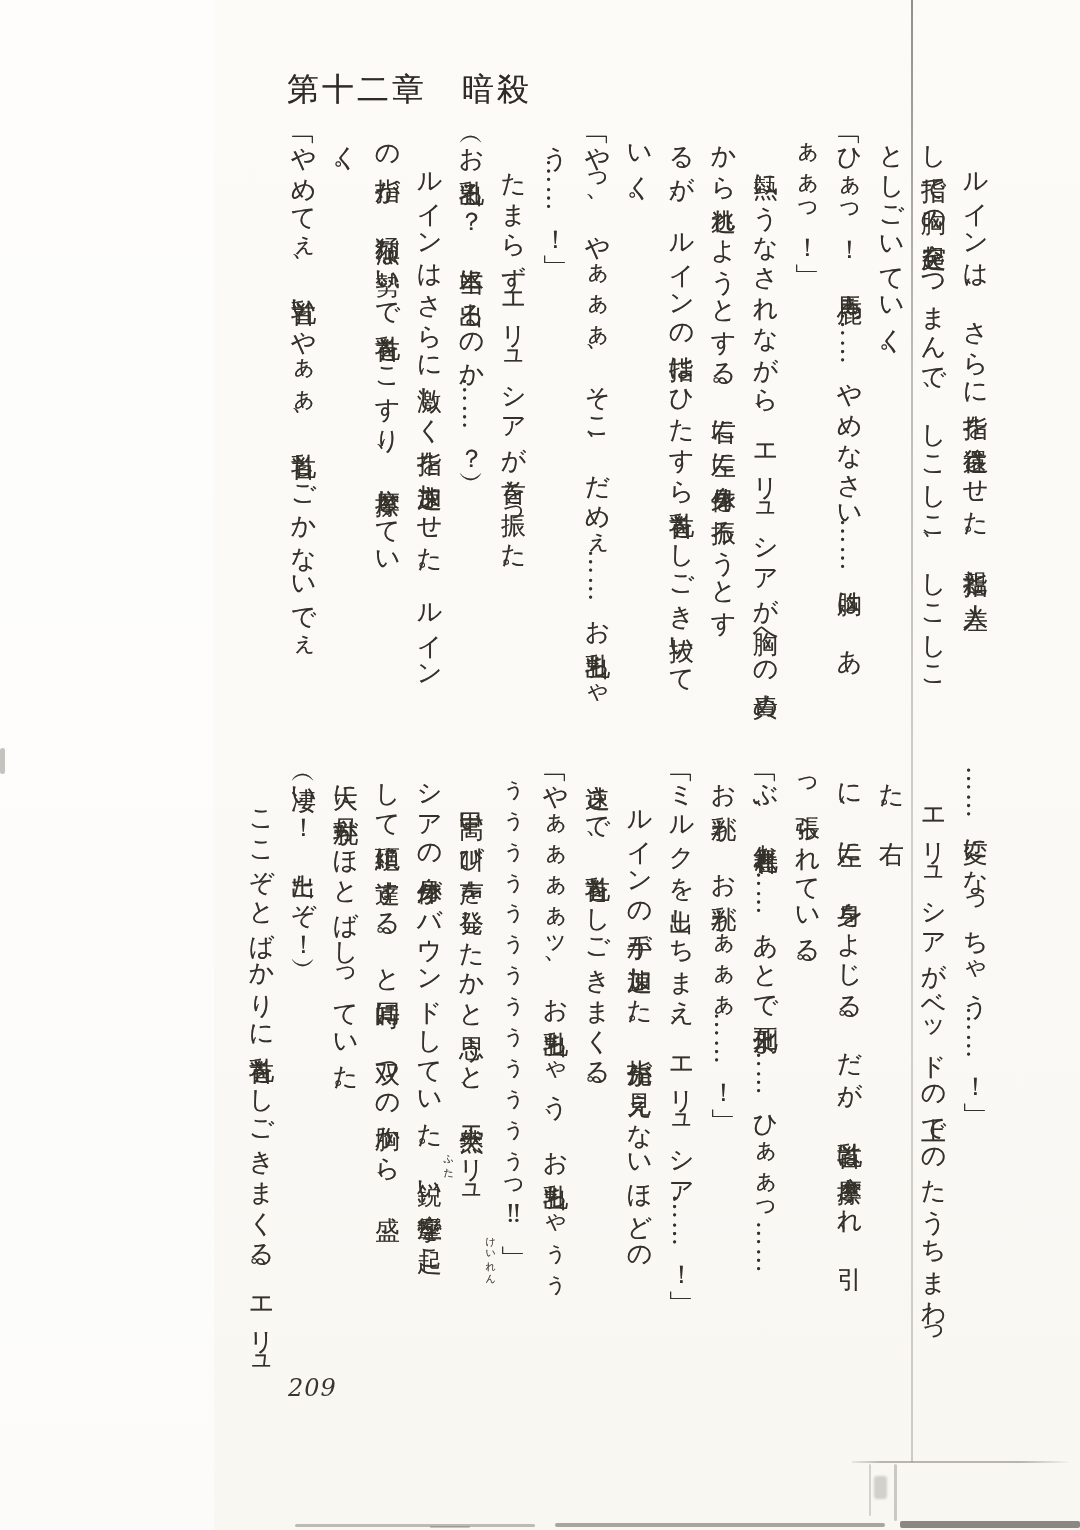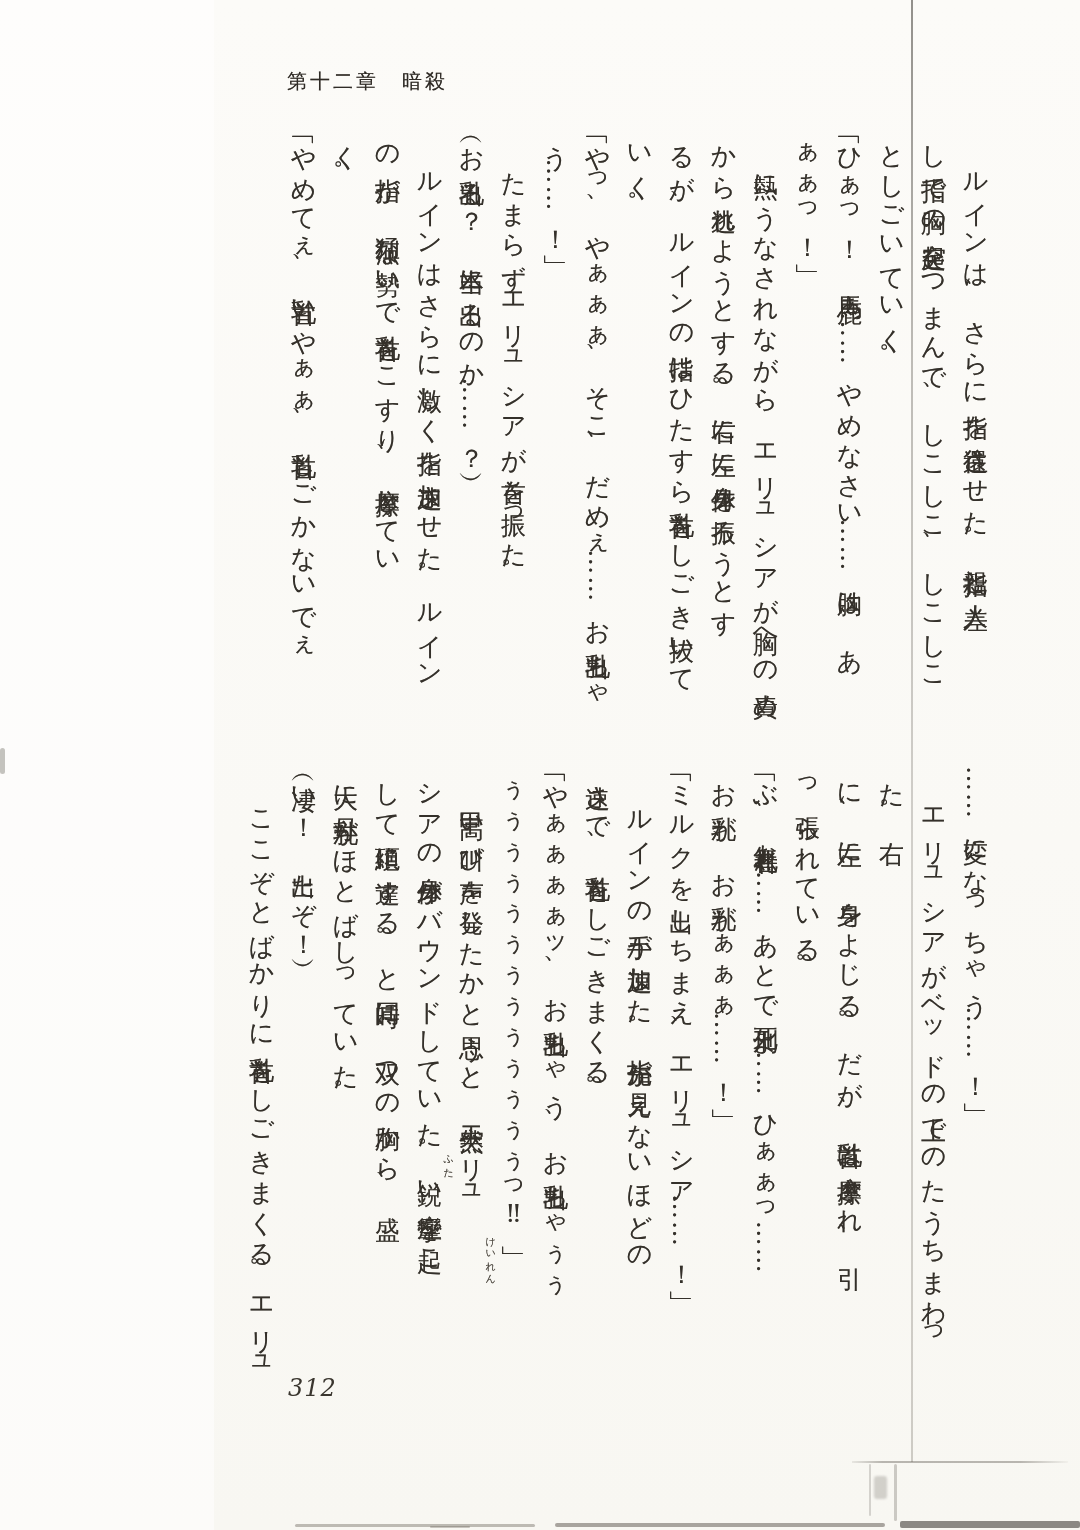--- a/index.html
+++ b/index.html
@@ -10,21 +10,21 @@
     overflow:hidden;
     font-family:"DejaVu Serif","Liberation Serif",serif;
   }
   .left-strip{
     position:absolute;left:0;top:0;width:214px;height:100%;
     background:rgba(255,255,255,.55);
     pointer-events:none;
   }
   .header{
     position:absolute;left:287px;top:68px;
-    font-size:20px;letter-spacing:3px;
+    font-size:32px;letter-spacing:3px;
     color:#2f2b26;
     text-shadow:0 0 .6px rgba(60,55,48,.55);
     white-space:pre;
   }
   .vtext{
     writing-mode:vertical-rl;
     text-orientation:mixed;
     white-space:pre-line;
     color:#34302a;
     text-shadow:0 0 .6px rgba(60,55,48,.5);
@@ -120,21 +120,21 @@
 シアの身体がバウンドしていた。鋭い痙攣を起こ
 して絶頂に達する。と同時に、双つの胸から、盛
 大に母乳がほとばしっていた。
 （凄い！　出たぞ！）
 　ここぞとばかりに乳首をしごきまくる。エリュ</div>
 
   <div class="vtext furigana f1">けいれん</div>
 
   <div class="vtext furigana f2">ふた</div>
 
-  <div class="pagenum">312</div>
+  <div class="pagenum">209</div>
 
   <div class="vline"></div>
   <div class="hline"></div>
   <div class="smudge s1"></div>
   <div class="smudge s2"></div>
   <div class="smudge s3"></div>
   <div class="smudge s4"></div>
   <div class="band b1"></div>
   <div class="band b2"></div>
   <div class="band b3"></div>

